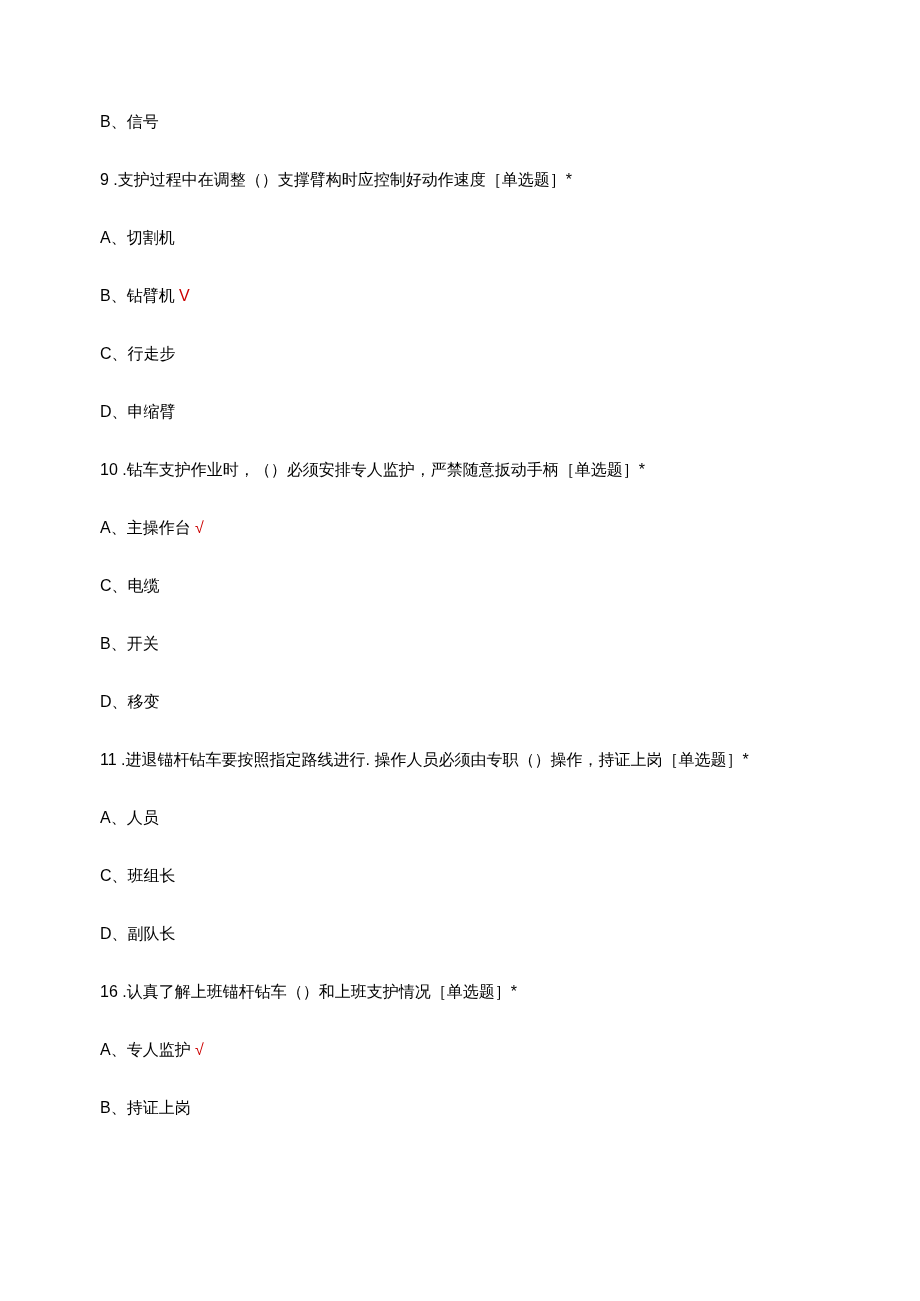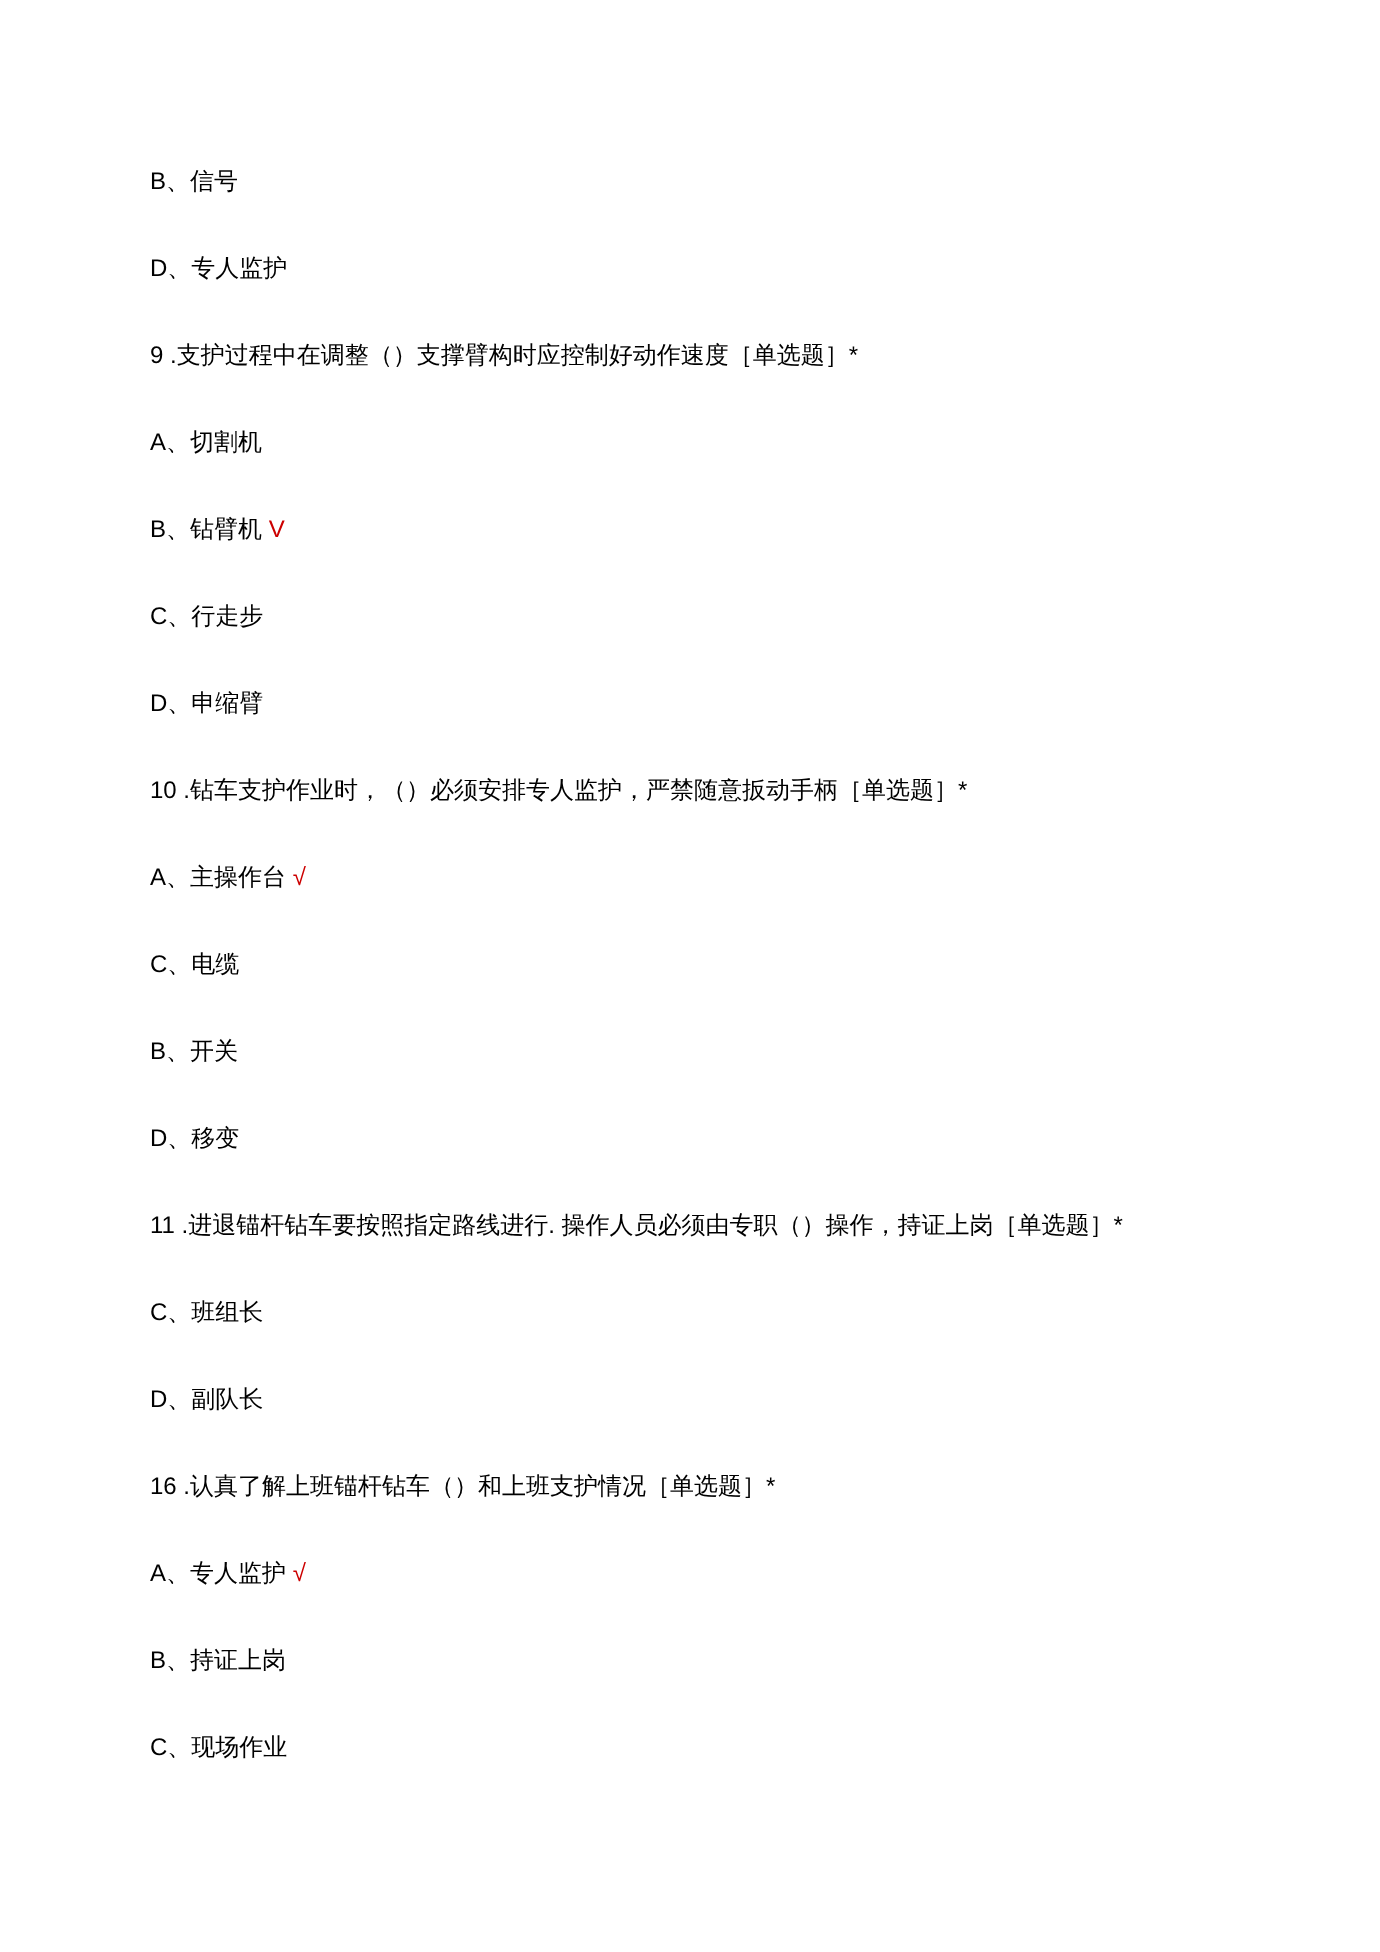--- a/index.html
+++ b/index.html
@@ -26,23 +26,20 @@
       font-family: Arial, Helvetica, sans-serif;
     }
   </style>
 </head>
 <body>
 
 <div class="page">
 
   <div class="line">
     <span>B、信号</span>
-  </div>
-  <div class="line">
-    <span>D、专人监护</span>
   </div>
 
   <div class="line">
     <span>9   .支护过程中在调整（）支撑臂构时应控制好动作速度［单选题］*</span>
   </div>
   <div class="line">
     <span>A、切割机</span>
   </div>
   <div class="line">
     <span>B、钻臂机</span><span class="correct eng"> V</span>
@@ -67,32 +64,32 @@
     <span>B、开关</span>
   </div>
   <div class="line">
     <span>D、移变</span>
   </div>
 
   <div class="line">
     <span>11   .进退锚杆钻车要按照指定路线进行. 操作人员必须由专职（）操作，持证上岗［单选题］*</span>
   </div>
   <div class="line">
+    <span>A、人员</span>
+  </div>
+  <div class="line">
     <span>C、班组长</span>
   </div>
   <div class="line">
     <span>D、副队长</span>
   </div>
 
   <div class="line">
     <span>16   .认真了解上班锚杆钻车（）和上班支护情况［单选题］*</span>
   </div>
   <div class="line">
     <span>A、专人监护</span><span class="correct"> √</span>
   </div>
   <div class="line">
     <span>B、持证上岗</span>
   </div>
-  <div class="line">
-    <span>C、现场作业</span>
-  </div>
 
 </div>
 
 </body></html>

